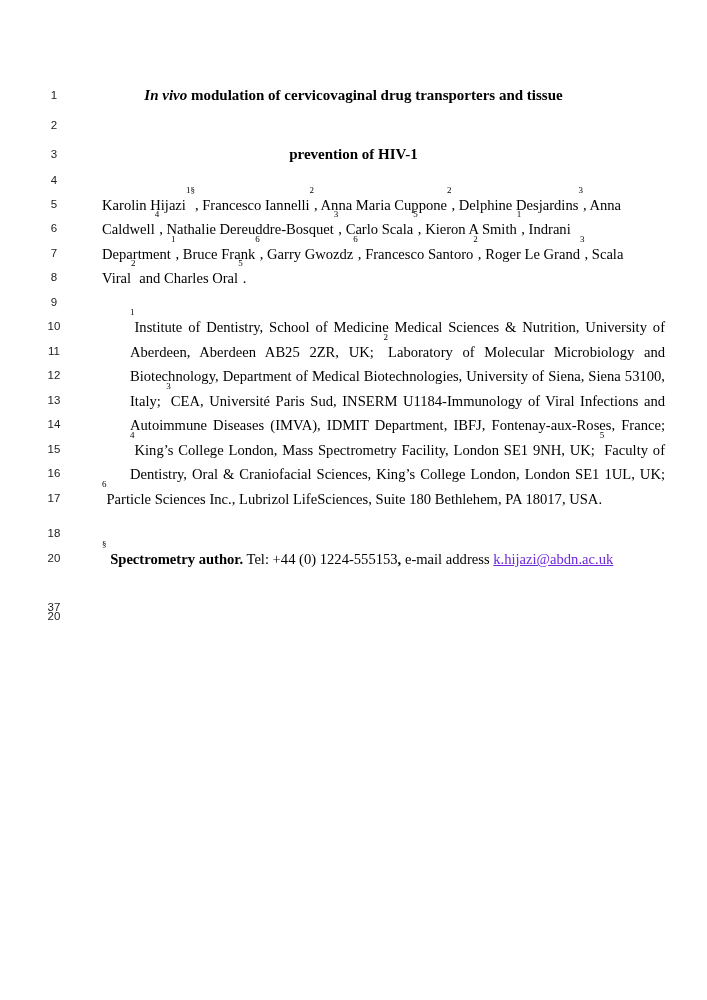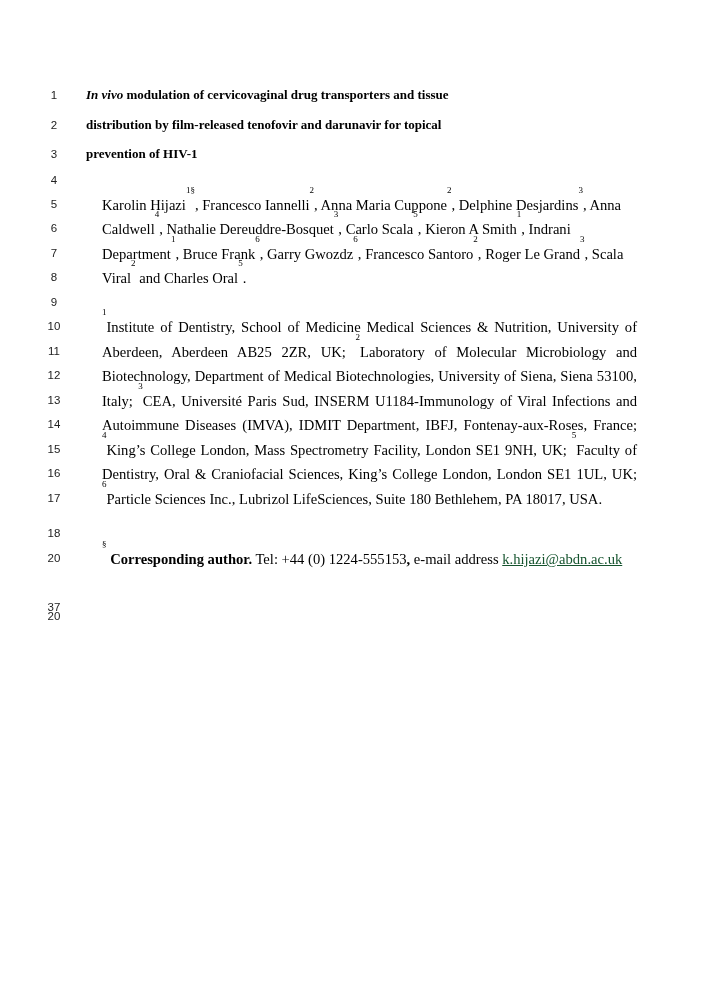--- a/index.html
+++ b/index.html
@@ -37,53 +37,53 @@
       width: 535px;
       font-size: 14.6px;
       line-height: 24px;
       white-space: nowrap;
       top: 0;
     }
     .txt.justify {
       text-align: justify;
       text-align-last: justify;
       white-space: normal;
+      margin-left: 28px;
     }
     .title {
       position: absolute;
       left: 86px;
       width: 535px;
-      text-align: left;
+      text-align: center;
       font-weight: bold;
-      font-size: 13px;
+      font-size: 15px;
       line-height: 24px;
       top: -1px;
     }
     sup {
       font-size: 9px;
       vertical-align: top;
       position: relative;
       top: -3px;
       line-height: 0;
     }
     a.email {
-      color: #14532d;
+      color: #6d28d9;
     }
   </style>
 </head>
 <body>
 
 <div class="line" style="top:84px">
   <span class="ln">1</span>
   <div class="title"><i>In vivo</i><span> modulation of cervicovaginal drug transporters and tissue</span></div>
 </div>
 
 <div class="line" style="top:114px">
   <span class="ln">2</span>
-  <div class="title">distribution by film-released tenofovir and darunavir for topical</div>
 </div>
 
 <div class="line" style="top:143px">
   <span class="ln">3</span>
   <div class="title">prevention of HIV-1</div>
 </div>
 
 <div class="line" style="top:169px">
   <span class="ln">4</span>
 </div>
@@ -151,21 +151,21 @@
   <span class="ln">17</span>
   <div class="txt"><sup>6</sup><span>Particle Sciences Inc., Lubrizol LifeSciences, Suite 180 Bethlehem, PA 18017, USA.</span></div>
 </div>
 
 <div class="line" style="top:522px">
   <span class="ln">18</span>
 </div>
 
 <div class="line" style="top:547px">
   <span class="ln">20</span>
-  <div class="txt"><sup>§</sup> <b>Corresponding author.</b><span> Tel: +44 (0) 1224-555153</span><b>,</b><span> e-mail address </span><a class="email" href="#">k.hijazi@abdn.ac.uk</a></div>
+  <div class="txt"><sup>§</sup> <b>Spectrometry author.</b><span> Tel: +44 (0) 1224-555153</span><b>,</b><span> e-mail address </span><a class="email" href="#">k.hijazi@abdn.ac.uk</a></div>
 </div>
 
 <div class="line" style="top:605px">
   <span class="ln">20</span>
 </div>
 
 <div class="line" style="top:596px">
   <span class="ln">37</span>
 </div>
 

